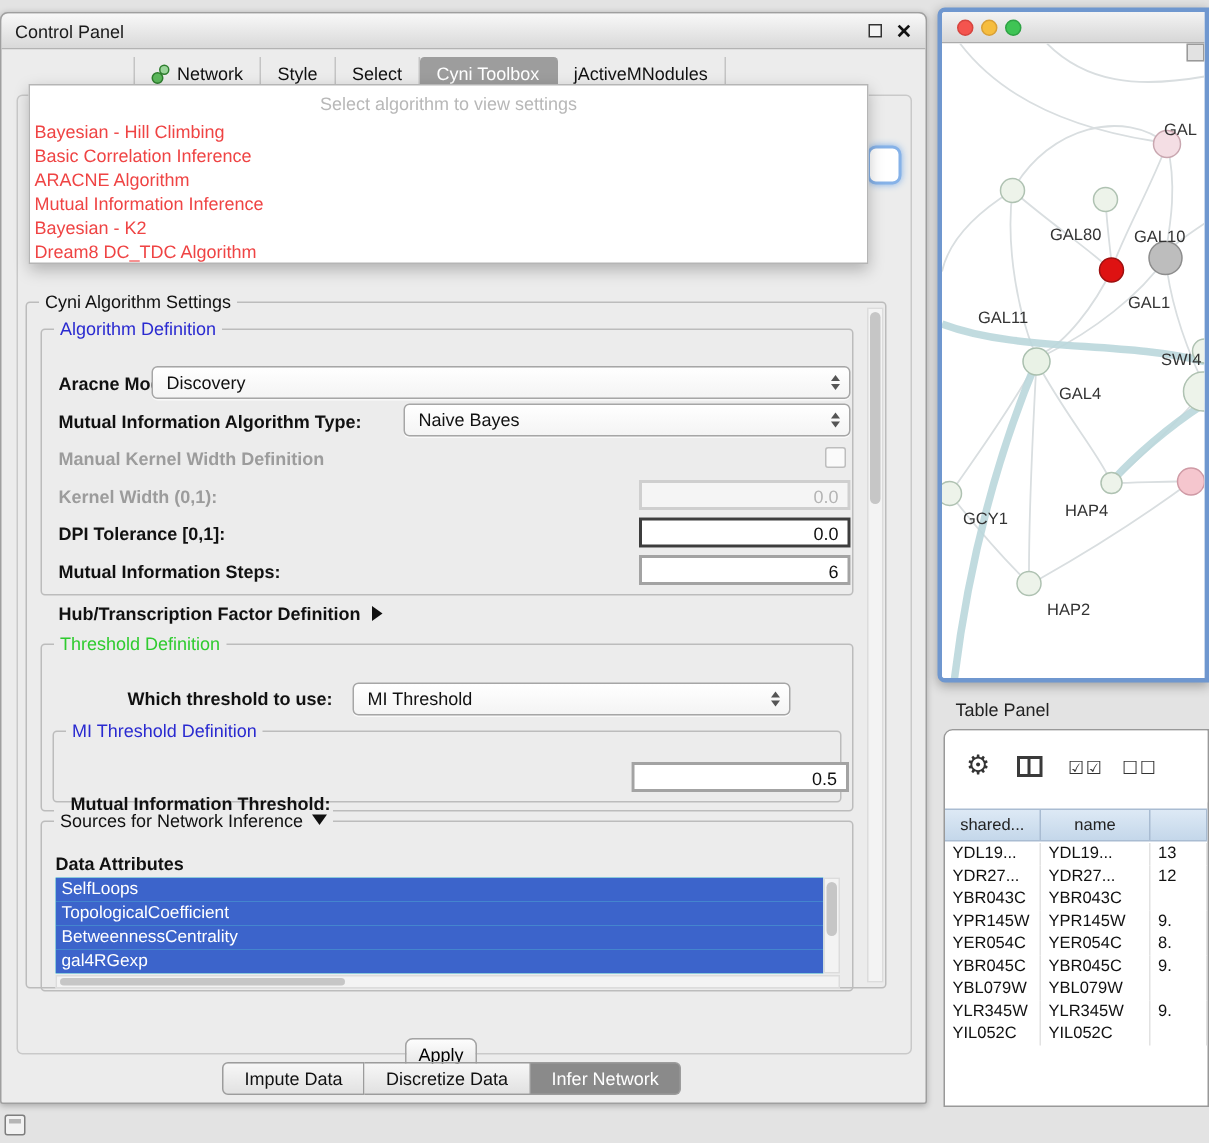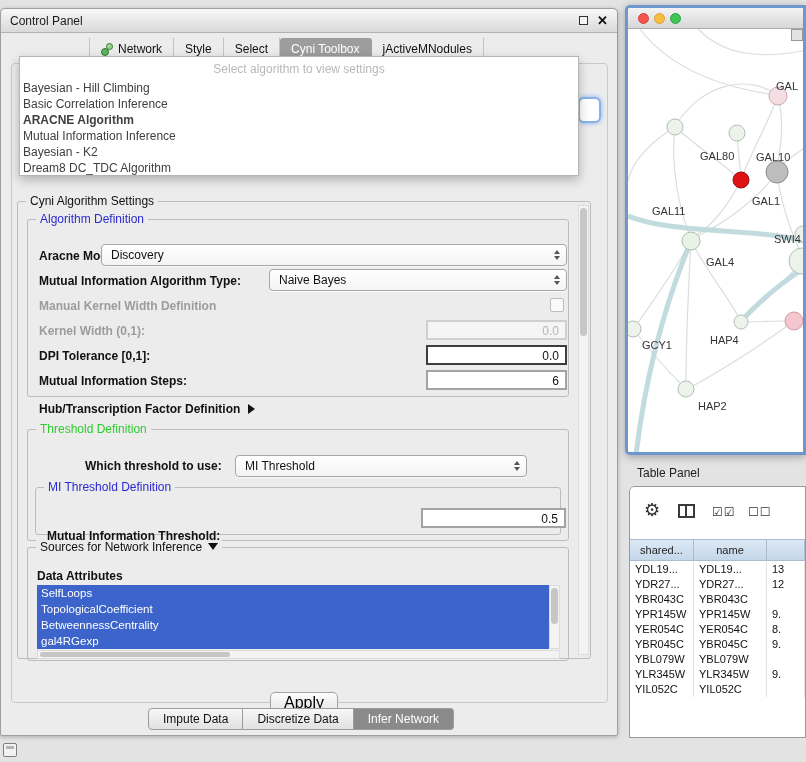--- a/index.html
+++ b/index.html
@@ -25,22 +25,22 @@
   .tab-icon::after{content:"";position:absolute;right:0;top:0;width:5px;height:5px;border-radius:50%;background:#9ad49a;border:1px solid #2e7d2e}
 
   .cp-outline{position:absolute;left:10px;top:54px;width:597px;height:640px;border:1px solid #c9c9c9;border-radius:4px;background:#ececec}
   .frag-btn{position:absolute;left:577px;top:88px;width:23px;height:26px;background:#fff;border:2px solid #86b2e8;
       border-radius:6px;box-shadow:0 0 5px #7fb0ea;z-index:5}
 
   
   .popup{position:absolute;left:18px;top:47px;width:560px;height:120px;background:#fff;border:1px solid #b5b5b5;
       box-shadow:0 4px 10px rgba(0,0,0,.25);z-index:60;overflow:hidden}
   .popup-placeholder{color:#b8b8b8;text-align:center;padding:5px 0 4px}
-  .popup-item{padding:0 3px;line-height:16px;color:#404040}
-  .popup-item.sel-bold{font-weight:bold}
+  .popup-item{padding:0 3px;line-height:16px;color:#ef4444}
+  .popup-item.sel-bold{font-weight:normal}
 
   
   .groupbox{position:absolute;border:1px solid #bcbcbc;border-radius:3px}
   .gb-title{position:absolute;top:-8px;left:8px;background:#ececec;padding:0 4px;font-size:12px;white-space:nowrap;color:#111}
   .gb-blue .gb-title{color:#2a2ad0}
   .gb-green .gb-title{color:#2fcb2f}
 
   .flabel{position:absolute;font-size:12px;font-weight:bold;color:#111;white-space:nowrap}
   .flabel.dis{color:#9c9c9c}
 
@@ -62,22 +62,22 @@
       border-top:7px solid #111;margin-left:6px;vertical-align:1px}
 
   .src-list{position:absolute;background:#5eead4;overflow:hidden}
   .src-item{height:16px;background:#3c64cb;color:#fff;font-size:11.5px;line-height:16px;padding-left:4px;white-space:nowrap}
 
   .sb-v{position:absolute;width:11px;background:#f3f3f3;border:1px solid #dcdcdc}
   .sb-h{position:absolute;height:9px;background:#f3f3f3;border:1px solid #dcdcdc}
   .sb-thumb-v{position:absolute;left:1px;right:1px;background:#c6c6c6;border-radius:5px}
   .sb-thumb-h{position:absolute;top:1px;bottom:1px;background:#c6c6c6;border-radius:5px}
 
-  .apply-btn{position:absolute;left:269px;top:683px;width:68px;height:22px;background:linear-gradient(#fdfdfd,#e3e3e3);
-      border:1px solid #a3a3a3;border-radius:5px;display:flex;align-items:center;justify-content:center;font-size:16px}
+  .apply-btn{position:absolute;left:269px;top:683px;width:48px;height:22px;background:linear-gradient(#fdfdfd,#e3e3e3);
+      border:1px solid #a3a3a3;border-radius:5px;display:flex;align-items:center;justify-content:center;font-size:12px}
 
   .btabs{position:absolute;left:147px;top:699px;height:22px;display:flex}
   .btab{font-size:12px;padding:0 14px;display:flex;align-items:center;background:linear-gradient(#f7f7f7,#e1e1e1);
       border:1px solid #9c9c9c;border-left:none;white-space:nowrap}
   .btab:first-child{border-left:1px solid #9c9c9c;border-radius:4px 0 0 4px}
   .btab:last-child{border-radius:0 4px 4px 0}
   .btab.sel{background:#8a8a8a;color:#fff}
 
   
   .net-win{position:absolute;left:625px;top:5px;width:181px;height:450px;border:3px solid #6f97cf;

